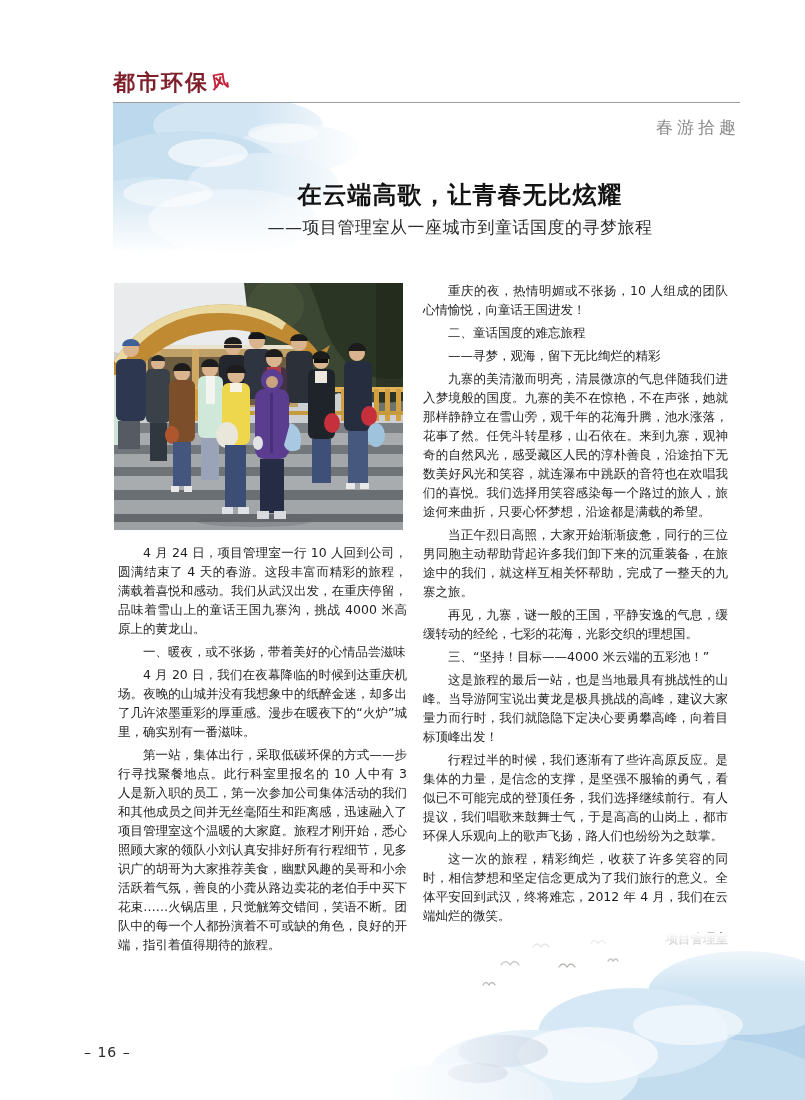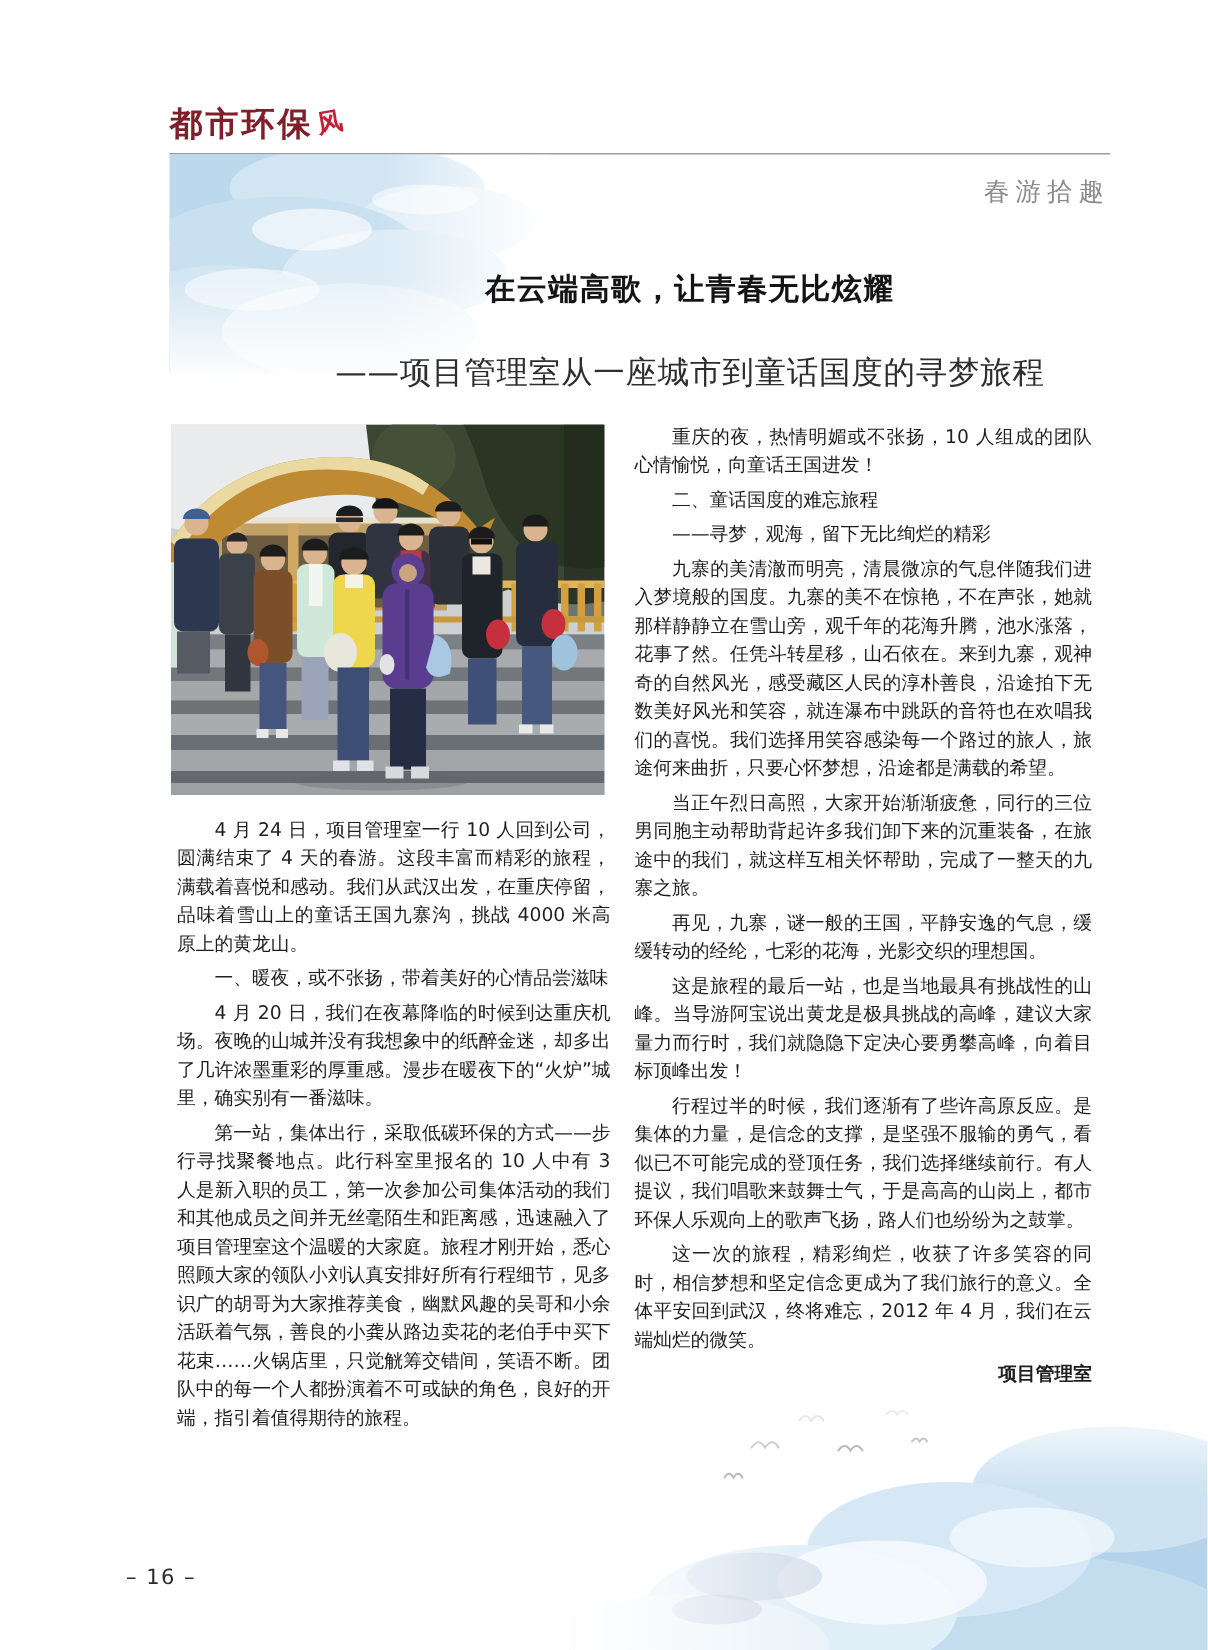--- a/index.html
+++ b/index.html
@@ -27,25 +27,25 @@
   .header-rule{left:113px;top:102px;width:627px;height:1px;background:#9c9c9c;}
 
   
   .cloud-top{left:113px;top:103px;width:254px;height:152px;}
   .cloud-bottom{left:383px;top:933px;width:422px;height:167px;}
 
   
   .title{
     left:140px;top:179px;width:640px;text-align:center;
     font-family:Liberation Mono, monospace;
-    font-weight:700;font-size:20px;color:#141414;letter-spacing:1px;
+    font-weight:700;font-size:24px;color:#141414;letter-spacing:1px;
   }
   .subtitle{
-    left:140px;top:234px;width:640px;text-align:center;
-    font-size:21px;color:#2e2e2e;letter-spacing:0.5px;
+    left:140px;top:216px;width:640px;text-align:center;
+    font-size:17px;color:#2e2e2e;letter-spacing:0.5px;
   }
 
   
   .photo{left:114px;top:283px;width:289px;height:247px;display:block;}
 
   
   .col{font-size:12.5px;line-height:19px;text-align:justify;color:#1e1e1e;}
   .col p{margin:4px;text-indent:2em;}
   .col-left{left:114px;top:539px;width:297px;}
   .col-right{left:419px;top:277px;width:313px;}
@@ -251,20 +251,21 @@
 
 <div class="abs col col-right">
   <div>
 
   <p class="para">重庆的夜，热情明媚或不张扬，10 人组成的团队心情愉悦，向童话王国进发！</p>
       <p class="para">二、童话国度的难忘旅程</p>
       <p class="para">——寻梦，观海，留下无比绚烂的精彩</p>
       <p class="para">九寨的美清澈而明亮，清晨微凉的气息伴随我们进入梦境般的国度。九寨的美不在惊艳，不在声张，她就那样静静立在雪山旁，观千年的花海升腾，池水涨落，花事了然。任凭斗转星移，山石依在。来到九寨，观神奇的自然风光，感受藏区人民的淳朴善良，沿途拍下无数美好风光和笑容，就连瀑布中跳跃的音符也在欢唱我们的喜悦。我们选择用笑容感染每一个路过的旅人，旅途何来曲折，只要心怀梦想，沿途都是满载的希望。</p>
       <p class="para">当正午烈日高照，大家开始渐渐疲惫，同行的三位男同胞主动帮助背起许多我们卸下来的沉重装备，在旅途中的我们，就这样互相关怀帮助，完成了一整天的九寨之旅。</p>
       <p class="para">再见，九寨，谜一般的王国，平静安逸的气息，缓缓转动的经纶，七彩的花海，光影交织的理想国。</p>
+      <p class="para">三、“坚持！目标——4000 米云端的五彩池！”</p>
       <p class="para">这是旅程的最后一站，也是当地最具有挑战性的山峰。当导游阿宝说出黄龙是极具挑战的高峰，建议大家量力而行时，我们就隐隐下定决心要勇攀高峰，向着目标顶峰出发！</p>
       <p class="para">行程过半的时候，我们逐渐有了些许高原反应。是集体的力量，是信念的支撑，是坚强不服输的勇气，看似已不可能完成的登顶任务，我们选择继续前行。有人提议，我们唱歌来鼓舞士气，于是高高的山岗上，都市环保人乐观向上的歌声飞扬，路人们也纷纷为之鼓掌。</p>
       <p class="para">这一次的旅程，精彩绚烂，收获了许多笑容的同时，相信梦想和坚定信念更成为了我们旅行的意义。全体平安回到武汉，终将难忘，2012 年 4 月，我们在云端灿烂的微笑。</p>
     </div>
   <p class="signature">项目管理室</p>
 </div>
 
 <svg class="abs cloud-bottom" viewBox="0 0 422 167">
   <defs>
     <linearGradient id="fadeL" x1="1" y1="0" x2="0" y2="0">

